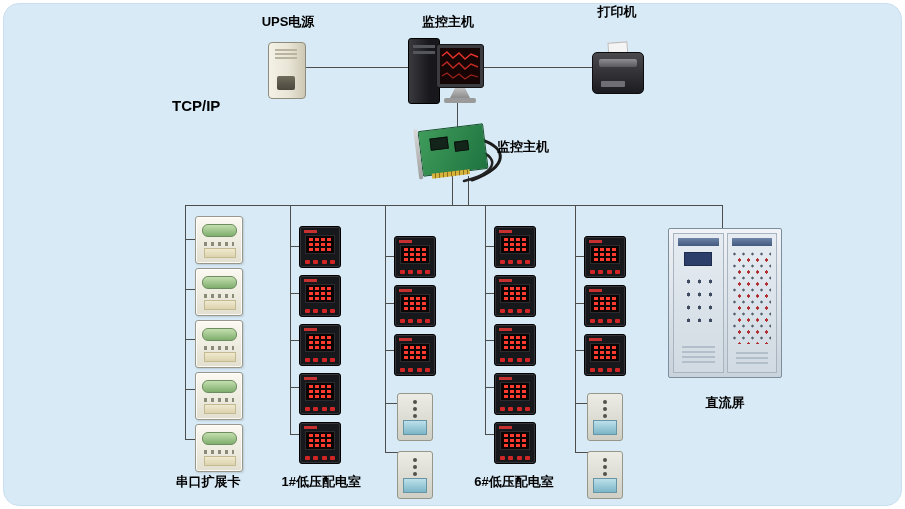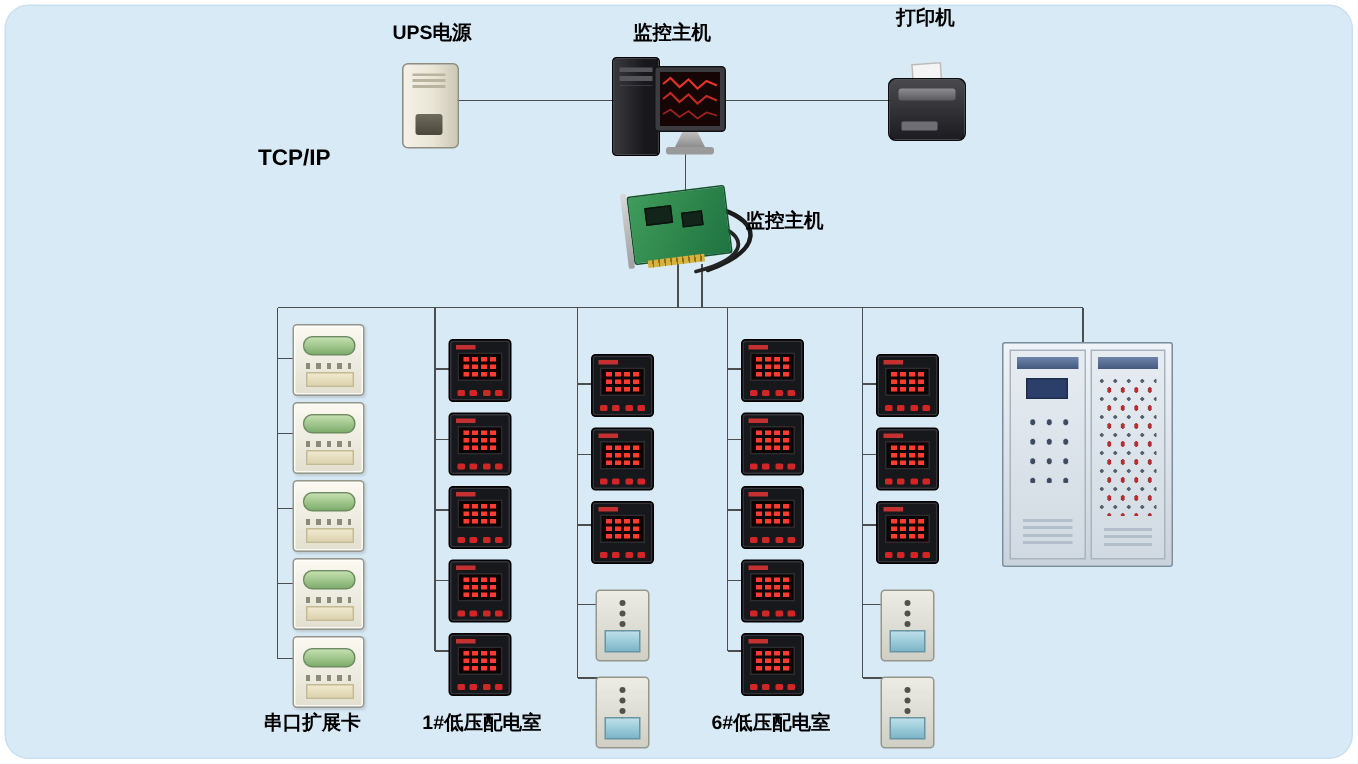--- a/index.html
+++ b/index.html
@@ -475,13 +475,14 @@
     <div class="cab-door right">
       <div class="d-top"></div>
       <div class="d-lights"></div>
       <div class="d-vent"></div>
     </div>
   </div>
 
   <div class="lbl" style="left:168px;top:473px;width:80px;">串口扩展卡</div>
   <div class="lbl" style="left:267px;top:473px;width:94px;text-align:right;">1#低压配电室</div>
   <div class="lbl" style="left:467px;top:473px;width:94px;">6#低压配电室</div>
+  <div class="lbl" style="left:668px;top:394px;width:114px;">直流屏</div>
 </div>
 
 </body></html>

